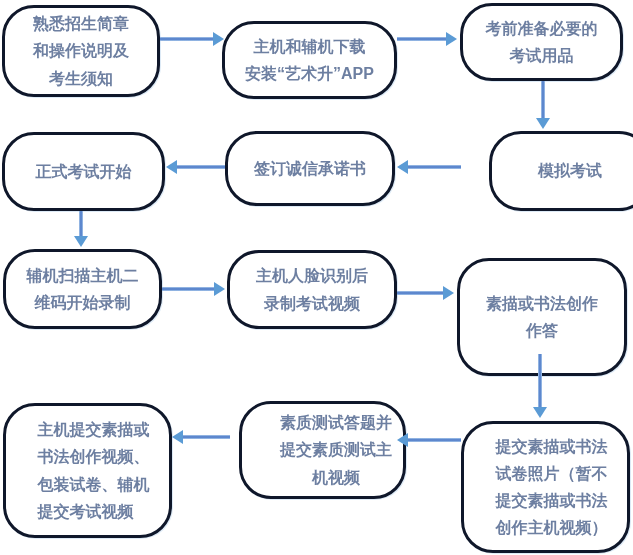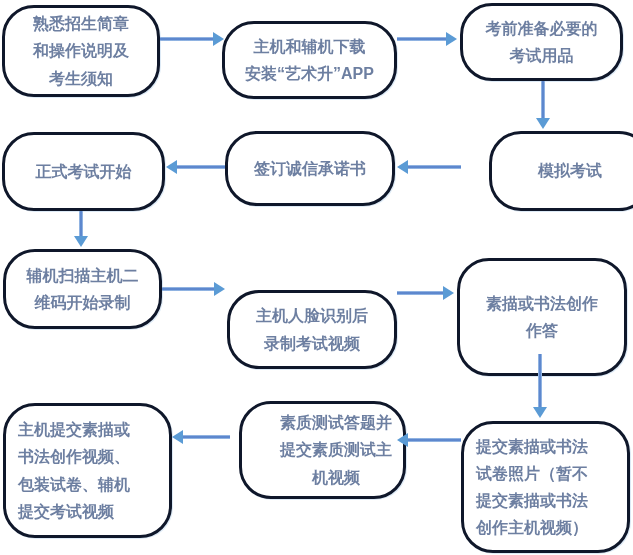--- a/index.html
+++ b/index.html
@@ -27,33 +27,33 @@
     line-height: 1.7;
     display: flex;
     align-items: center;
     justify-content: center;
     text-align: center;
     white-space: pre-line;
     box-shadow: 1px 1px 0 rgba(157,195,230,0.35);
   }
   .node .label { white-space: pre-line; }
   .node.left-text {
-    justify-content: flex-start;
+    justify-content: center;
     text-align: left;
     padding-left: 12px;
   }
   
   .n-a { left:2px;   top:5px;   width:158px; height:92px; }
   .n-b { left:222px; top:5px;   width:175px; height:78px;margin-top:16px; }
   .n-c { left:460px; top:3px;   width:163px; height:78px; }
   .n-d { left:2px;   top:132px; width:163px; height:79px; }
   .n-e { left:225px; top:131px; width:170px; height:75px; }
   .n-f { left:489px; top:131px; width:162px; height:80px; }
   .n-g { left:3px;   top:249px; width:159px; height:80px;font-family:Liberation Serif, serif; }
-  .n-h { left:227px; top:250px; width:170px; height:79px;margin-top:40px; }
+  .n-h { left:227px; top:250px; width:170px; height:79px; }
   .n-i { left:457px; top:258px; width:170px; height:118px;font-family:Liberation Serif, serif; }
   .n-j { left:3px;   top:403px; width:169px; height:135px; }
   .n-k { left:239px; top:401px; width:167px; height:98px;padding-left:27px; }
   .n-l { left:461px; top:421px; width:169px; height:132px; }
 
   
   .shaft-h {
     position: absolute;
     height: 4px;
     background: linear-gradient(to bottom, #A9C8EB, #4472C4 50%, #A9C8EB);

